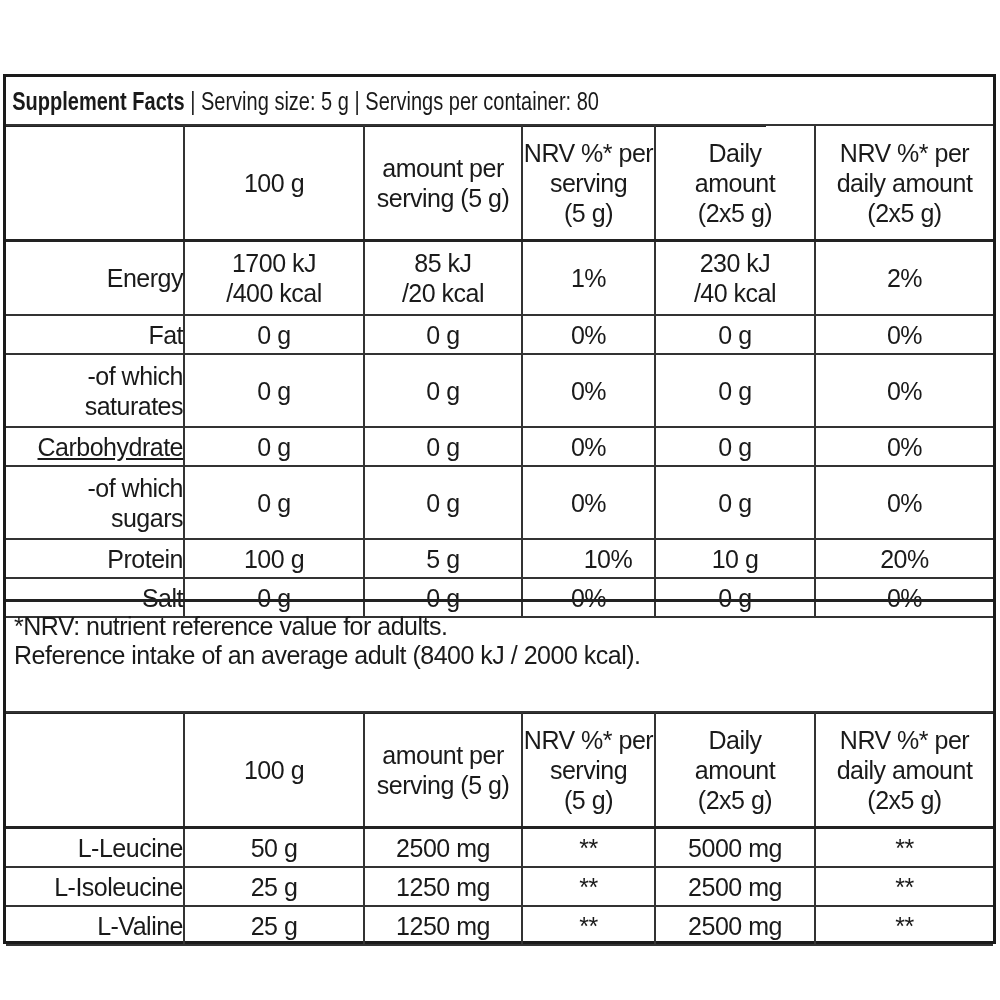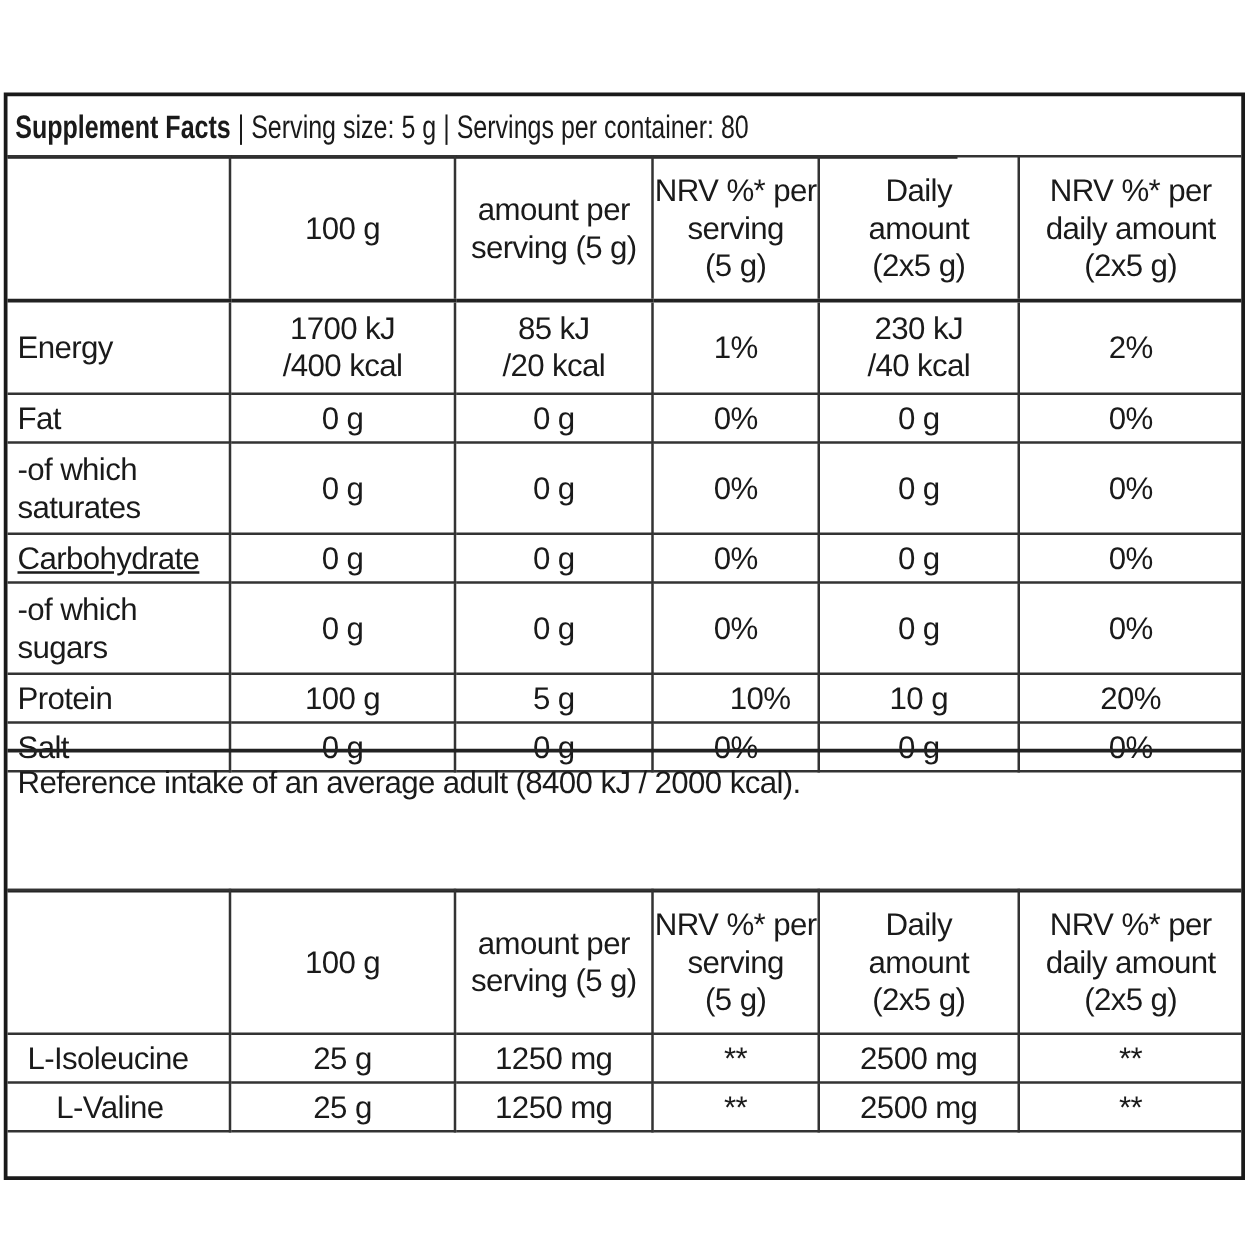--- a/index.html
+++ b/index.html
@@ -21,21 +21,21 @@
       font-size: 25px; line-height: 30px; letter-spacing: -0.5px; }
     td.name { text-align: left; padding-left: 8px; }
     tr.thick-top td { border-top: 3px solid #222; }
     .col0 { width: 178px; } .col1 { width: 180px; } .col2 { width: 158px; }
     .col3 { width: 133px; } .col4 { width: 160px; } .col5 { width: 178px; }
     .notes {
       position: absolute; left: 0; width: 987px; box-sizing: border-box;
       border-top: 3px solid #222; border-bottom: 3px solid #222;
       padding-left: 8px; font-size: 25px; line-height: 29px; letter-spacing: -0.5px;
     }
-    table td:first-child { border-left: none; }
+    table td:first-child { border-left: none; text-align: right; }
     table td:last-child { border-right: none; }
   </style>
 </head>
 <body>
 
 <div class="label-box">
   <div class="title-row" style="transform: scaleX(0.77001);">
     <b>Supplement Facts</b>
     <span>|</span>
     <span>Serving size: 5 g</span>
@@ -222,20 +222,21 @@
             <div style="display: block;">0 g</div>
           </td>
           <td>
             <div style="display: block;">0%</div>
           </td>
         </tr>
       </tbody>
   </table>
 
   <div class="notes" id="notes" style="top:522px; height:115px; padding-top:10px;">
+    <div>*NRV: nutrient reference value for adults.</div>
     <div>Reference intake of an average adult (8400 kJ / 2000 kcal).</div>
   </div>
 
   <table id="amino-table" style="top:634px;">
     <colgroup>
       <col class="col0">
         <col class="col1">
         <col class="col2">
         <col class="col3">
         <col class="col4">
@@ -262,20 +263,40 @@
             <div style="display: block;">Daily</div>
             <div style="display: block;">amount</div>
             <div style="display: block;">(2x5 g)</div>
           </td>
           <td style="height: 113px;">
             <div style="display: block;">NRV %* per</div>
             <div style="display: block;">daily amount</div>
             <div style="display: block;">(2x5 g)</div>
           </td>
         </tr>
+        <tr class="thick-top">
+          <td class="name" style="height: 37px;">
+            <div style="display: block;">L-Leucine</div>
+          </td>
+          <td>
+            <div style="display: block;">50 g</div>
+          </td>
+          <td>
+            <div style="display: block;">2500 mg</div>
+          </td>
+          <td>
+            <div style="display: block;">**</div>
+          </td>
+          <td>
+            <div style="display: block;">5000 mg</div>
+          </td>
+          <td>
+            <div style="display: block;">**</div>
+          </td>
+        </tr>
         <tr>
           <td class="name" style="height: 37px; padding-left: 16px;">
             <div style="display: block;">L-Isoleucine</div>
           </td>
           <td>
             <div style="display: block;">25 g</div>
           </td>
           <td>
             <div style="display: block;">1250 mg</div>
           </td>

